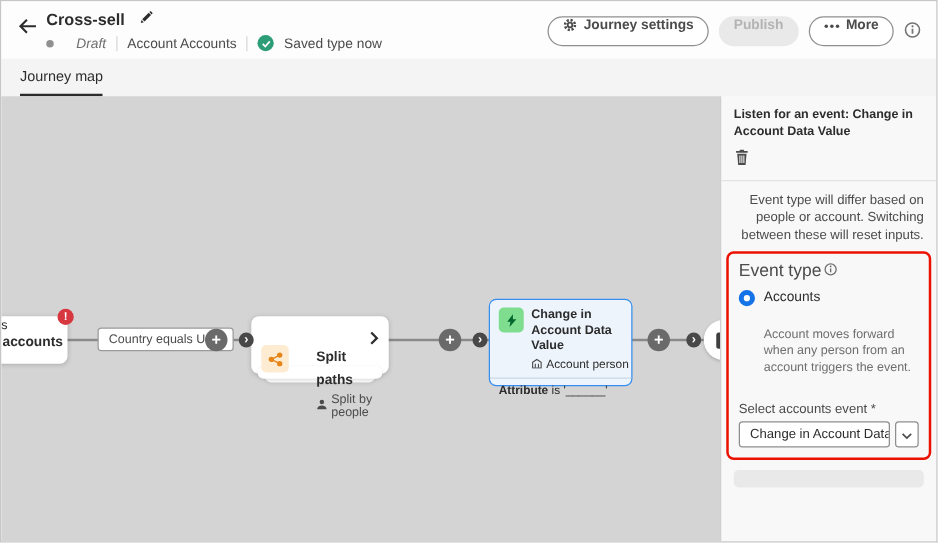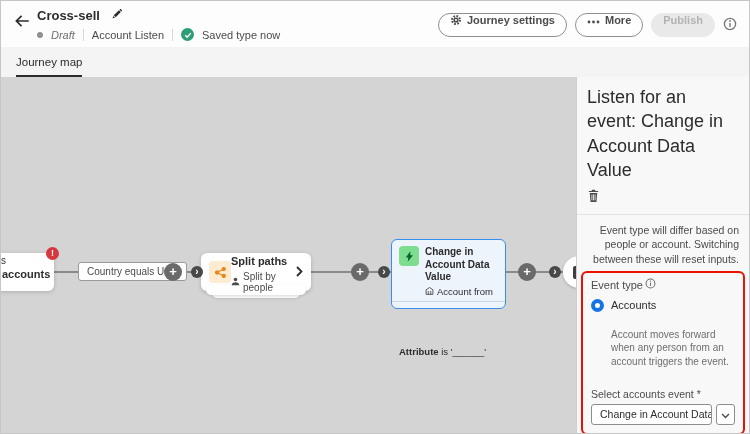--- a/index.html
+++ b/index.html
@@ -10,21 +10,21 @@
     font-family:"Liberation Sans", sans-serif; color:#2c2c2c;
   }
   
   .topbar { position:absolute; left:0; top:0; right:0; height:46px; background:#fdfdfd; }
   .back-btn { position:absolute; left:11; left:11px; top:11px; width:20px; height:20px; background:none; border:none; cursor:pointer; }
   .title-row { position:absolute; left:36px; top:7px; display:flex; align-items:center; gap:11px; }
   .j-title { font-size:13px; font-weight:bold; color:#2c2c2c; }
   .icon-btn { background:none; border:none; padding:0; cursor:pointer; display:inline-flex; align-items:center; }
   .meta-row { position:absolute; left:36px; top:27px; display:flex; align-items:center; gap:8px; font-size:11px; color:#4b4b4b; }
   .status-dot { width:6px; height:6px; border-radius:50%; background:#909090; }
-  .draft { font-style:italic; color:#6e6e6e; }
+  .draft { font-style:italic; color:#6e6e6e;margin-left:10px; }
   .meta-sep { width:1px; height:12px; background:#d8d8d8; }
   .check-wrap { width:13px; height:13px; border-radius:50%; background:#2d9d78; display:inline-flex; align-items:center; justify-content:center; }
   .topbar-actions { position:absolute; right:12px; top:12px; display:flex; align-items:center; gap:8px; }
   .pill-btn { display:inline-flex; align-items:flex-start; gap:5px; height:24px; padding:0 11px;
     border:1.5px solid #8f8f8f; border-radius:13px; background:#fff; font-family:inherit;
     font-size:11px; font-weight:bold; color:#4b4b4b; cursor:pointer; white-space:nowrap; }
   .pill-btn.disabled { background:#e9e9e9; border-color:#e9e9e9; color:#b3b3b3; cursor:default; }
   .info-round { background:none; border:none; padding:0; cursor:pointer; display:inline-flex; }
   
   .tabstrip { position:absolute; left:0; top:46px; right:0; height:30px; background:#f4f4f4; }
@@ -41,52 +41,52 @@
     background:#d7373f; color:#fff; font-size:9px; font-weight:bold; text-align:center; line-height:13px; }
   .cond-pill { position:absolute; left:77px; top:185px; height:19px; padding:0 8px; background:#fff;
     border:1px solid #9a9a9a; border-radius:3px; font-size:10px; line-height:17px; color:#4b4b4b;
     white-space:nowrap; z-index:2; cursor:pointer; }
   .plus-node { position:absolute; width:18px; height:18px; border-radius:50%; background:#6a6a6a;
     border:none; color:#fff; font-size:13px; font-weight:bold; line-height:16px; text-align:center;
     z-index:2; cursor:pointer; padding:0; font-family:inherit; }
   .chev-node { position:absolute; width:12px; height:12px; border-radius:50%; background:#484848;
     border:none; color:#fff; font-size:10px; font-weight:bold; line-height:10px; text-align:center;
     z-index:3; cursor:pointer; padding:0; font-family:inherit; }
-  .split-node { left:200px; top:176px; width:110px; height:38px; padding:2px 8px; display:flex; gap:0; cursor:pointer;align-items:center; }
+  .split-node { left:200px; top:176px; width:110px; height:38px; padding:23px 8px; display:flex; gap:22px; cursor:pointer; }
   .split-node::before { content:""; position:absolute; left:5px; right:5px; bottom:-4px; height:10px;
     background:#fff; border-radius:5px; z-index:-1; box-shadow:0 1px 3px rgba(0,0,0,.12); }
   .split-node::after { content:""; position:absolute; left:11px; right:11px; bottom:-7px; height:10px;
     background:#fafafa; border-radius:5px; z-index:-2; box-shadow:0 1px 3px rgba(0,0,0,.10); }
   .sq-icon { width:22px; height:22px; border-radius:4px; background:#fdebd2; display:flex;
     align-items:center; justify-content:center; flex:none; }
   .nd-title { font-size:11px; font-weight:bold; color:#2c2c2c; line-height:1.2; }
   .nd-sub { margin-top:2px; font-size:10px; color:#4b4b4b; display:flex; align-items:center; gap:3px; }
   .nd-chev { position:absolute; right:7px; top:10px; }
   .event-node { left:390px; top:162px; width:115px; height:70px; background:#eef4fc;
     border:1.5px solid #378ef0; box-shadow:none; padding-top:6px; cursor:pointer; }
   .ev-head { display:flex; gap:6px; padding:0 7px; }
   .ev-icon { width:20px; height:20px; border-radius:4px; background:#7fdd90; display:flex;
     align-items:center; justify-content:center; flex:none; }
   .ev-title { font-size:10px; font-weight:bold; line-height:1.25; color:#2c2c2c; }
   .ev-sub { margin:2px 0 0 33px; font-size:9.5px; color:#2c2c2c; display:flex; align-items:center; gap:3px; }
   .ev-div { border-top:1px solid #c7d7ea; margin-top:4px; }
-  .ev-attr { padding:4px 7px; font-size:9.5px; color:#2c2c2c;margin-top:40px; }
+  .ev-attr { padding:4px 7px; font-size:9.5px; color:#2c2c2c; }
   .end-node { position:absolute; left:562px; top:179px; width:32px; height:32px; border-radius:50%;
     background:#fff; box-shadow:0 1px 3px rgba(0,0,0,.2); z-index:2; display:flex;
     align-items:center; justify-content:center; cursor:pointer; border:none; }
   .end-square { width:13px; height:13px; background:#3f3f3f; border-radius:2px; }
   
   .panel { position:absolute; left:575px; top:76px; right:0; bottom:0; background:#f8f8f8;
     border-left:1px solid #cfcfcf; padding:8px 10px 0; overflow:hidden; }
-  .p-heading { font-size:18px; font-weight:normal; line-height:1.35; color:#2c2c2c; }
+  .p-heading { font-size:10px; font-weight:bold; line-height:1.35; color:#2c2c2c; }
   .trash-btn { margin-top:7px; background:none; border:none; padding:0; cursor:pointer; display:block; }
   .p-div { border-top:1px solid #e2e2e2; margin:8px -10px; }
   .p-intro { color:#4b4b4b; font-size:10.5px; line-height:1.35;text-align:right; }
   .annotation { border:2px solid #eb1000; border-radius:6px; margin:5px -6px 7px; padding:5px 8px 8px; }
-  .f-label { display:flex; align-items:flex-end; gap:2px; font-size:11px; color:#4b4b4b; }
+  .f-label { display:flex; align-items:flex-end; gap:2px; font-size:14px; color:#4b4b4b; }
   .radio-row { display:flex; align-items:center; gap:7px; margin-top:8px; font-size:11px; color:#2c2c2c; cursor:pointer; }
   .radio { width:13px; height:13px; border-radius:50%; border:1.5px solid #6e6e6e; background:#fff; flex:none; }
   .radio.sel { border:4px solid #1473e6; }
   .helper { margin:16px 0 0 20px; font-size:10px; color:#6e6e6e; line-height:1.35; }
   .sel-label { margin-top:20px; font-size:10.5px; color:#4b4b4b; }
   .combo { display:flex; gap:4px; margin-top:4px; }
   .combo-field { flex:1; height:21px; background:#fff; border:1px solid #8e8e8e; border-radius:3px;
     font-size:10.5px; line-height:19px; padding:0 8px; color:#2c2c2c; white-space:nowrap; overflow:hidden; cursor:pointer; }
   .combo-btn { width:19px; height:21px; background:#fff; border:1px solid #8e8e8e; border-radius:3px;
     display:flex; align-items:center; justify-content:center; cursor:pointer; padding:0; }
@@ -116,52 +116,52 @@
           <svg width="12" height="12" viewBox="0 0 16 16" fill="#2c2c2c">
               <path d="M2.2 13.8l.7-3.2 2.5 2.5-3.2.7zm4-1.5L3.7 9.8l6.9-6.9 2.5 2.5-6.9 6.9zM13.8 4.7 11.3 2.2l.7-.7c.3-.3.9-.3 1.2 0l1.3 1.3c.3.3.3.9 0 1.2l-.7.7z"></path>
             </svg>
         </span>
       </button>
     </div>
     <div class="meta-row">
       <span class="status-dot"></span>
       <span class="draft">Draft</span>
       <span class="meta-sep"></span>
-      <span>Account Listen</span>
+      <span>Account Accounts</span>
       <span class="meta-sep"></span>
       <span class="check-wrap">
         <svg width="8" height="8" viewBox="0 0 10 10">
             <path d="M1.5 5.2 4 7.7 8.5 2.6" fill="none" stroke="#fff" stroke-width="1.7"></path>
           </svg>
       </span>
       <span>Saved type now</span>
     </div>
     <div class="topbar-actions">
       <button class="pill-btn">
         <span>
           <svg width="12" height="12" viewBox="0 0 14 14">
               <circle cx="7" cy="7" r="4.6" fill="none" stroke="#4b4b4b" stroke-width="2.4" stroke-dasharray="2 1.6"></circle>
               <circle cx="7" cy="7" r="3" fill="#4b4b4b"></circle>
               <circle cx="7" cy="7" r="1.3" fill="#fff"></circle>
             </svg>
         </span>
         <span>Journey settings</span>
       </button>
+      <button class="pill-btn disabled">
+        <span>Publish</span>
+      </button>
       <button class="pill-btn">
         <span>
           <svg width="13" height="4" viewBox="0 0 13 4">
               <circle cx="2" cy="2" r="1.4" fill="#4b4b4b"></circle>
               <circle cx="6.5" cy="2" r="1.4" fill="#4b4b4b"></circle>
               <circle cx="11" cy="2" r="1.4" fill="#4b4b4b"></circle>
             </svg>
         </span>
         <span>More</span>
-      </button>
-      <button class="pill-btn disabled">
-        <span>Publish</span>
       </button>
       <button class="info-round">
         <span>
           <svg width="14" height="14" viewBox="0 0 14 14">
               <circle cx="7" cy="7" r="5.6" fill="none" stroke="#747474" stroke-width="1.3"></circle>
               <rect x="6.3" y="6" width="1.4" height="4" fill="#747474"></rect>
               <circle cx="7" cy="4" r="0.9" fill="#747474"></circle>
             </svg>
         </span>
       </button>
@@ -230,21 +230,21 @@
       </div>
       <div class="ev-sub">
         <span>
           <svg width="9" height="9" viewBox="0 0 10 10">
               <g fill="none" stroke="#4b4b4b" stroke-width="1">
                 <path d="M1.2 4.2 5 1.7l3.8 2.5v5.1H1.2z"></path>
                 <path d="M3.6 9.2V5.6M6.4 9.2V5.6"></path>
               </g>
             </svg>
         </span>
-        <span>Account from</span>
+        <span>Account person</span>
       </div>
       <div class="ev-div"></div>
       <div class="ev-attr">
         <b>Attribute</b><span> is '______'</span>
       </div>
     </div>
 
     <button class="plus-node" style="left:517px; top:186px;">+</button>
     <button class="chev-node" style="left:548px; top:189px;">›</button>
 

